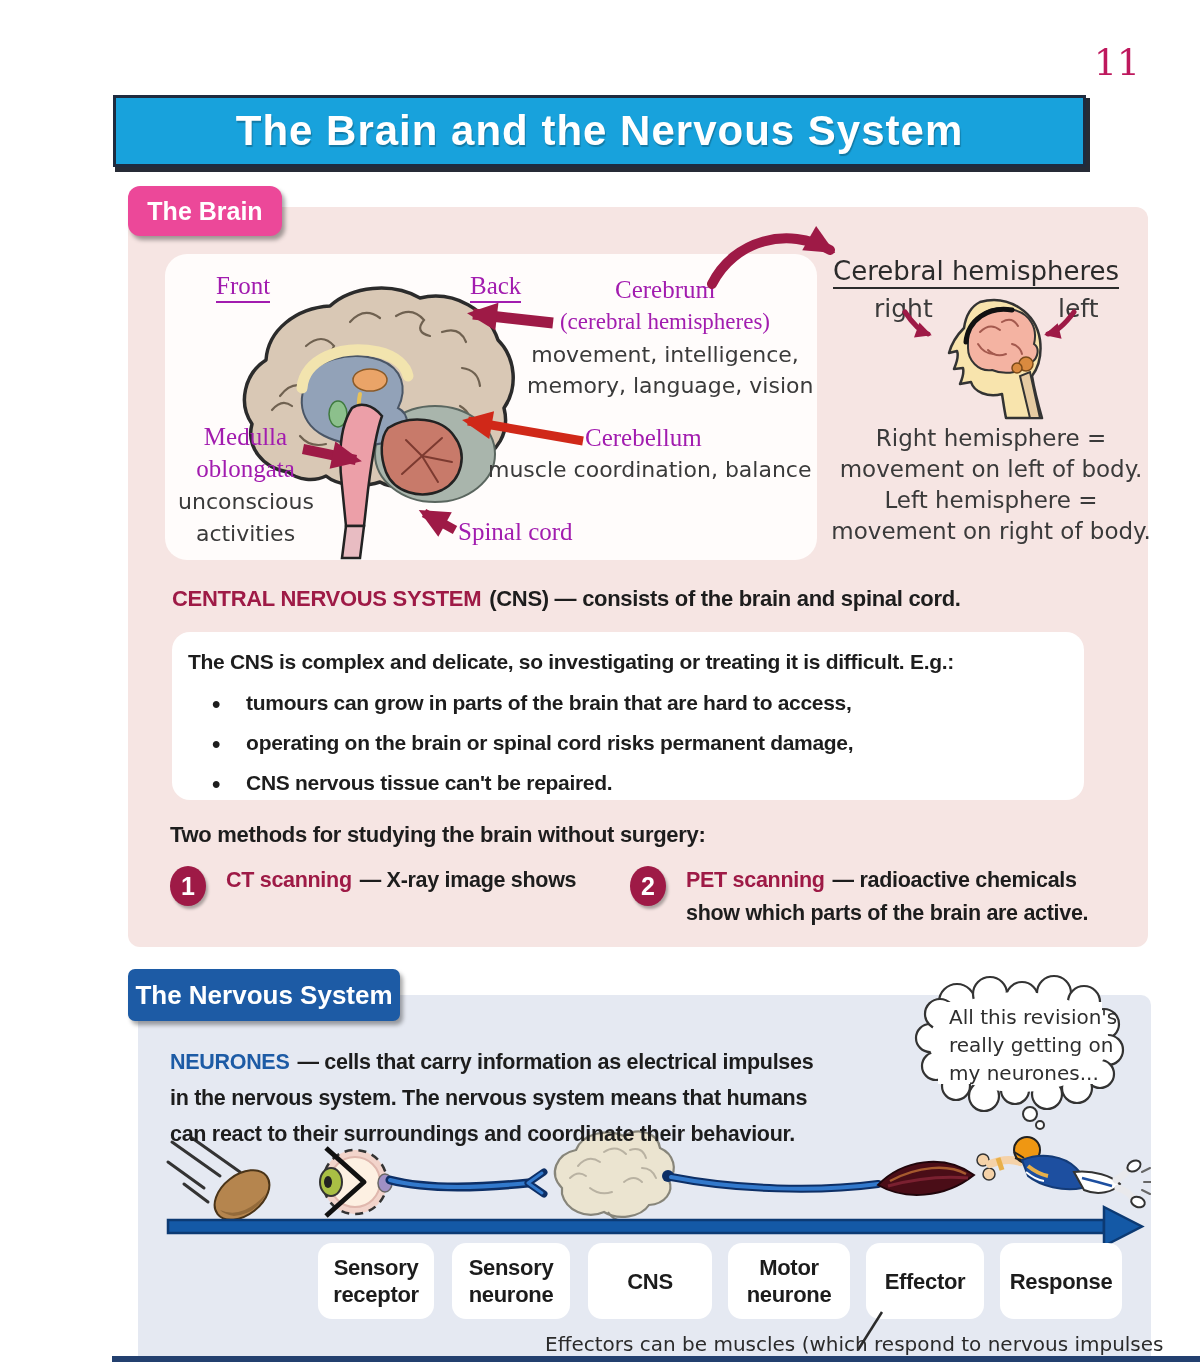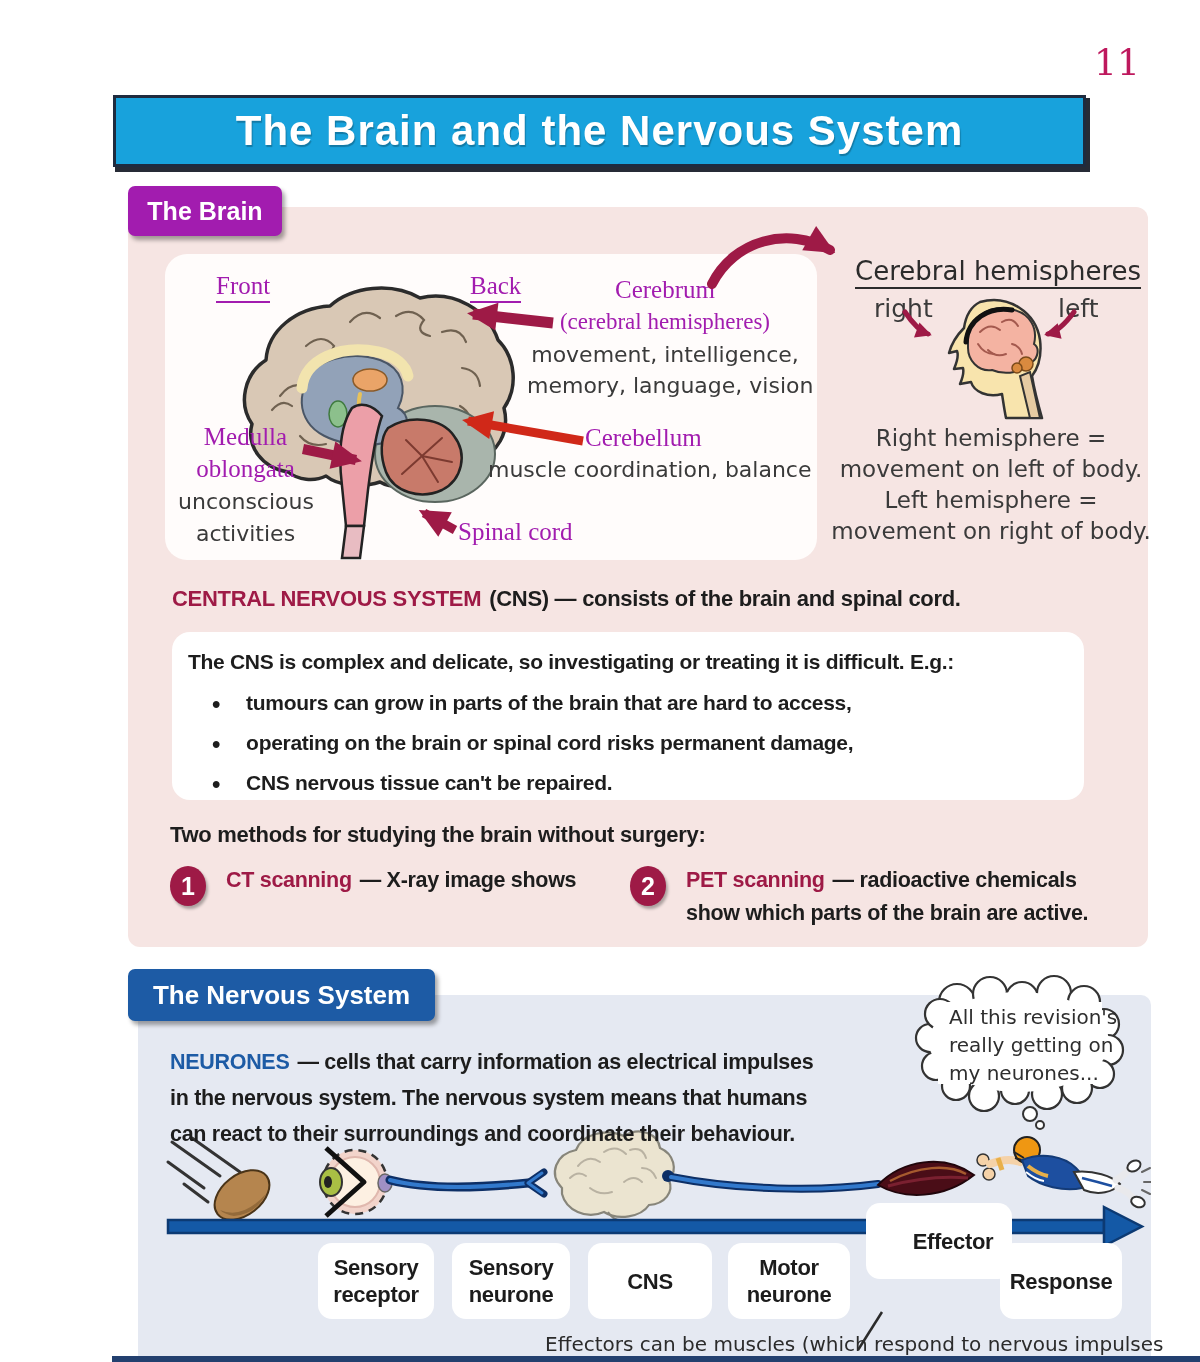--- a/index.html
+++ b/index.html
@@ -7,21 +7,21 @@
         font-family:"Liberation Sans",sans-serif;}
   .abs{position:absolute;}
   
   .page-num{font-family:"DejaVu Serif",serif;font-size:36px;color:#be185d;margin-left:6px;}
   .title-banner{background:#18a2dc;border:3px solid #1e2b3f;box-shadow:3px 4px 0 1px #262b36;
                 display:flex;align-items:center;justify-content:center;}
   .title-banner span{font-family:Liberation Sans, sans-serif;font-weight:700;font-size:42px;color:#ffffff;
                 letter-spacing:1px;text-shadow:1px 2px 1px rgba(0,0,0,.25);}
   .badge{border-radius:7px;display:flex;align-items:center;justify-content:center;
          color:#fff;font-weight:700;box-shadow:3px 4px 4px rgba(0,0,0,.35);z-index:6;}
-  .badge-maroon{background:#a21caf;font-size:25px;}
+  .badge-maroon{background:#ec4899;font-size:25px;border-radius:12px;}
   .badge-blue{background:#1d5ba5;font-size:26px;}
   
   .pink-panel{background:#f6e5e3;border-radius:12px;z-index:1;}
   .light-panel{background:#e5e9f2;border-radius:10px 10px 0 0;z-index:1;}
   .diagram-box{background:#fffcfb;border-radius:22px;z-index:2;}
   .cns-box{background:#ffffff;border-radius:18px;z-index:2;}
   
   .hand{font-family:"DejaVu Sans",sans-serif;color:#3a3a3a;}
   .hand-red{font-family:Liberation Serif, serif;color:#a21caf;}
   .u{border-bottom:2px solid currentColor;padding-bottom:1px;}
@@ -109,21 +109,21 @@
 
   <div class="abs center" style="left:178px;top:423px;width:135px;z-index:5;">
     <div class="hand-red nowrap" style="font-size:25px;">Medulla</div>
     <div class="hand-red nowrap" style="font-size:25px;margin-top:4px;">oblongata</div>
     <div class="hand nowrap" style="font-size:22px;margin-top:6px;">unconscious</div>
     <div class="hand nowrap" style="font-size:22px;margin-top:7px;">activities</div>
   </div>
 
   <div class="abs hand-red nowrap" style="left:458px;top:518px;font-size:25px;z-index:5;">Spinal cord</div>
 
-  <div class="abs hand u nowrap" style="left:855px;top:256px;font-size:26px;color:#2b2b2b;z-index:5;">Cerebral hemispheres</div>
+  <div class="abs hand u nowrap" style="left:833px;top:256px;font-size:26px;color:#2b2b2b;z-index:5;">Cerebral hemispheres</div>
   <div class="abs hand nowrap" style="left:874px;top:294px;font-size:25px;z-index:5;">right</div>
   <div class="abs hand nowrap" style="left:1058px;top:294px;font-size:25px;z-index:5;">left</div>
 
   <svg class="abs" style="left:928px;top:292px;z-index:4;" width="124" height="128" viewBox="0 0 124 128">
     <path d="M52,10 C80,2 108,20 112,48 C114,64 110,76 104,84 C106,96 110,112 114,126 L78,126 C76,116 75,108 74,102 C60,106 46,100 43,90 L32,92 C35,85 36,80 35,76 L26,77 C29,70 31,64 29,59 L21,61 C24,50 30,42 36,36 C38,22 44,14 52,10 Z" fill="#f8e4ad" stroke="#333" stroke-width="2.5" stroke-linejoin="round"></path>
     <path d="M92,84 L102,126 L112,126 L102,80 Z" fill="#e6cba2" stroke="#333" stroke-width="2"></path>
     <path d="M40,44 C42,24 64,12 86,18 C102,22 110,36 106,52 C112,56 110,66 104,70 C96,80 78,84 64,78 C50,80 40,68 40,56 Z" fill="#f4b3a2" stroke="#333" stroke-width="2"></path>
     <g fill="none" stroke="#a4594e" stroke-width="2" stroke-linecap="round">
       <path d="M52,40 q10,-10 20,-2"></path>
         <path d="M74,30 q10,-6 16,4"></path>
@@ -172,21 +172,21 @@
   <div class="abs num-circle" style="left:630px;top:866px;z-index:5;">2</div>
   <div class="abs" style="left:686px;top:868px;z-index:5;">
     <div class="body-bold nowrap" style="font-size:21.5px;">
       <span class="maroon">PET scanning</span><span class="sp">— radioactive chemicals</span>
     </div>
     <div class="body-bold nowrap" style="font-size:21.5px;margin-top:8px;">show which parts of the brain are active.</div>
   </div>
 
   <div class="abs light-panel" style="left:138px;top:995px;width:1013px;height:367px;"></div>
 
-  <div class="abs badge badge-blue" style="left:128px;top:969px;width:307px;height:52px;">The Nervous System</div>
+  <div class="abs badge badge-blue" style="left:128px;top:969px;width:272px;height:52px;">The Nervous System</div>
 
   <div class="abs" style="left:170px;top:1044px;z-index:5;">
     <div class="body-bold nowrap" style="font-size:21.5px;line-height:36px;">
       <span class="blue-term">NEURONES</span><span class="sp">— cells that carry information as electrical impulses</span>
     </div>
     <div class="body-bold nowrap" style="font-size:21.5px;line-height:36px;">in the nervous system.  The nervous system means that humans</div>
     <div class="body-bold nowrap" style="font-size:21.5px;line-height:36px;">can react to their surroundings and coordinate their behaviour.</div>
   </div>
 
   <svg class="abs" style="left:912px;top:972px;z-index:4;" width="215" height="158" viewBox="0 0 215 158">
@@ -308,21 +308,21 @@
     </div>
   <div class="abs flow-box" style="left:452px;top:1243px;width:118px;height:76px;">
     <span>Sensory neurone</span>
     </div>
   <div class="abs flow-box" style="left:588px;top:1243px;width:124px;height:76px;">
     <span>CNS</span>
     </div>
   <div class="abs flow-box" style="left:728px;top:1243px;width:122px;height:76px;">
     <span>Motor neurone</span>
     </div>
-  <div class="abs flow-box" style="left:866px;top:1203px;width:118px;height:76px;padding-left:28px;">
+  <div class="abs flow-box" style="left:866px;top:1243px;width:118px;height:76px;">
     <span>Effector</span>
     </div>
   <div class="abs flow-box" style="left:1000px;top:1243px;width:122px;height:76px;">
     <span>Response</span>
     </div>
 
   <div class="abs hand nowrap" style="left:545px;top:1332px;font-size:20px;color:#2b2b2b;z-index:5;">Effectors can be muscles (which respond to nervous impulses</div>
 
   <div class="abs footer-strip" style="left:112px;top:1356px;width:1088px;height:6px;"></div>
 

